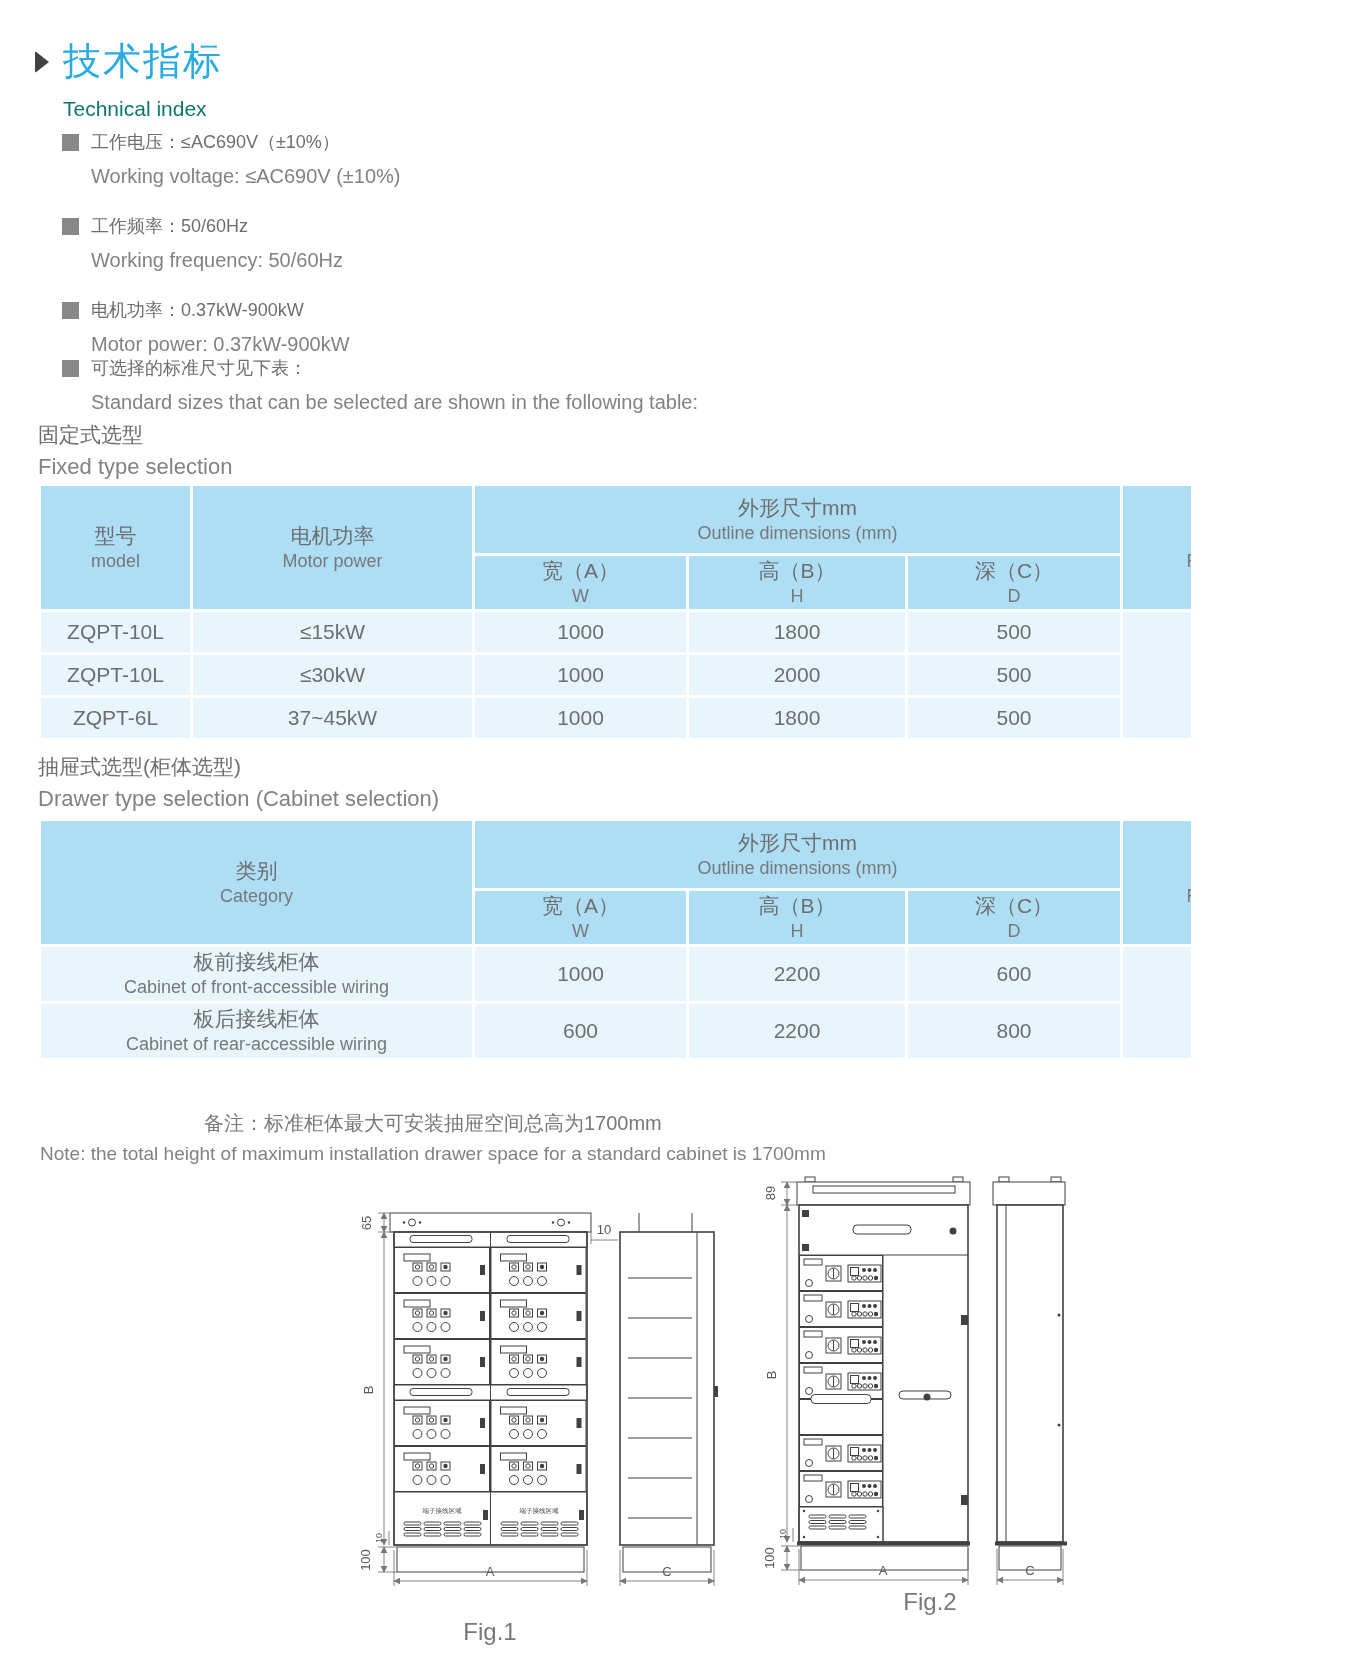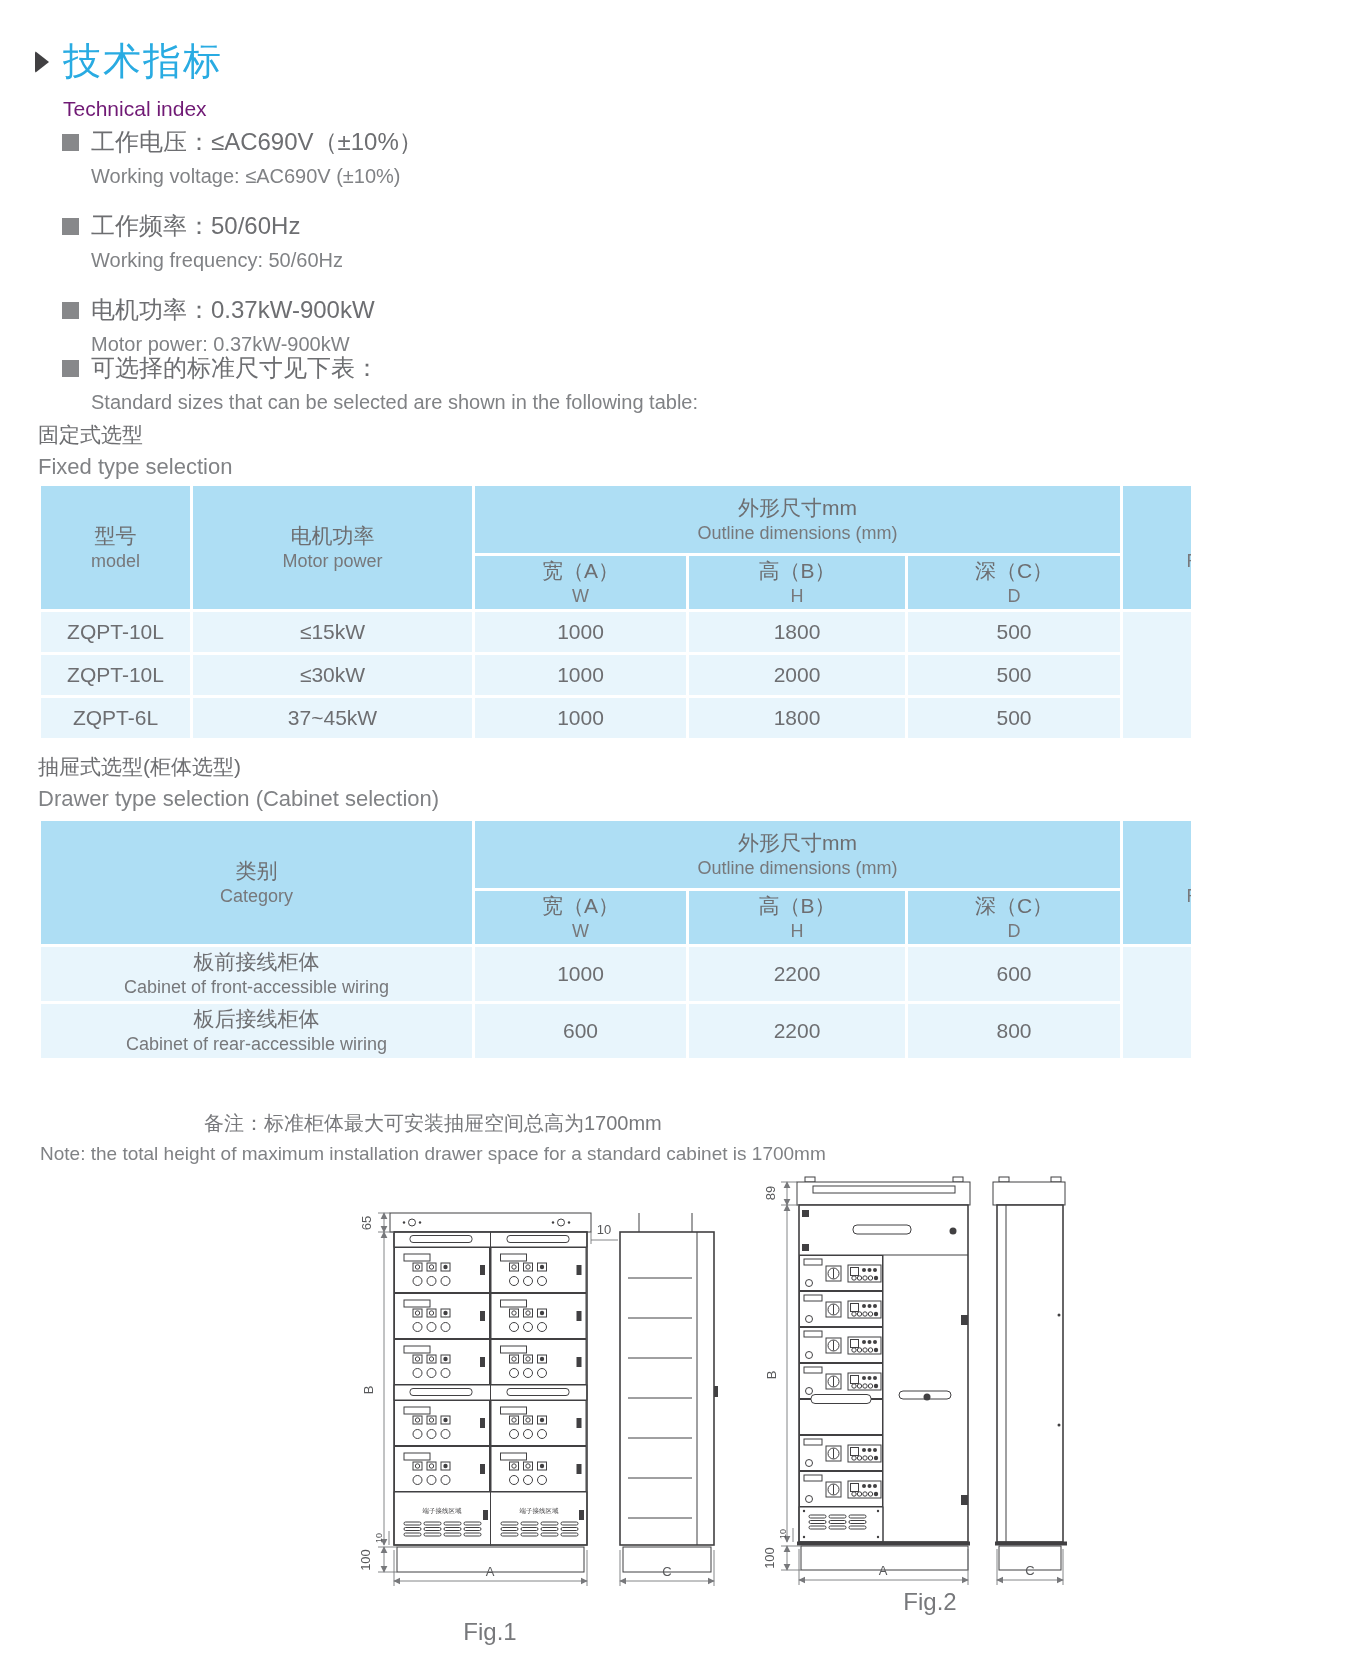--- a/index.html
+++ b/index.html
@@ -5,27 +5,27 @@
   html,body{margin:0;padding:0;background:#fff;}
   .page{position:relative;width:1191px;height:1660px;background:#ffffff;overflow:hidden;
         font-family:"Liberation Sans",sans-serif;color:#6d6e71;}
 
   
   .hdr{position:absolute;left:35px;top:36px;}
   .hdr-row{display:flex;align-items:center;gap:14px;}
   .hdr-arrow{width:0;height:0;border-left:14px solid #414042;border-top:11px solid transparent;
              border-bottom:11px solid transparent;border-radius:2px;}
   .hdr-title{font-size:38px;color:#29abe2;letter-spacing:2px;}
-  .hdr-sub{font-size:21px;color:#701a75;margin:10px 0 0 28px;}
+  .hdr-sub{font-size:21px;color:#0f766e;margin:10px 0 0 28px;}
 
   
   .spec-col{position:absolute;top:126px;}
   .spec-col.left{left:62px;}
   .spec-col.right{left:705px;}
-  .spec-zh{display:flex;align-items:center;gap:12px;font-size:24px;color:#6d6e71;height:32px;}
+  .spec-zh{display:flex;align-items:center;gap:12px;font-size:18px;color:#6d6e71;height:32px;}
   .bullet{width:17px;height:17px;background:#87888a;flex:0 0 17px;}
   .spec-en{font-size:20px;color:#808285;margin:7px 0 15px 29px;height:30px;}
   .intro{position:absolute;left:62px;top:352px;}
 
   
   .sec{position:absolute;left:38px;}
   .sec1{top:421px;}
   .sec2{top:753px;}
   .sec-zh{font-size:21px;color:#6d6e71;}
   .sec-en{font-size:22px;color:#808285;margin-top:5px;}

